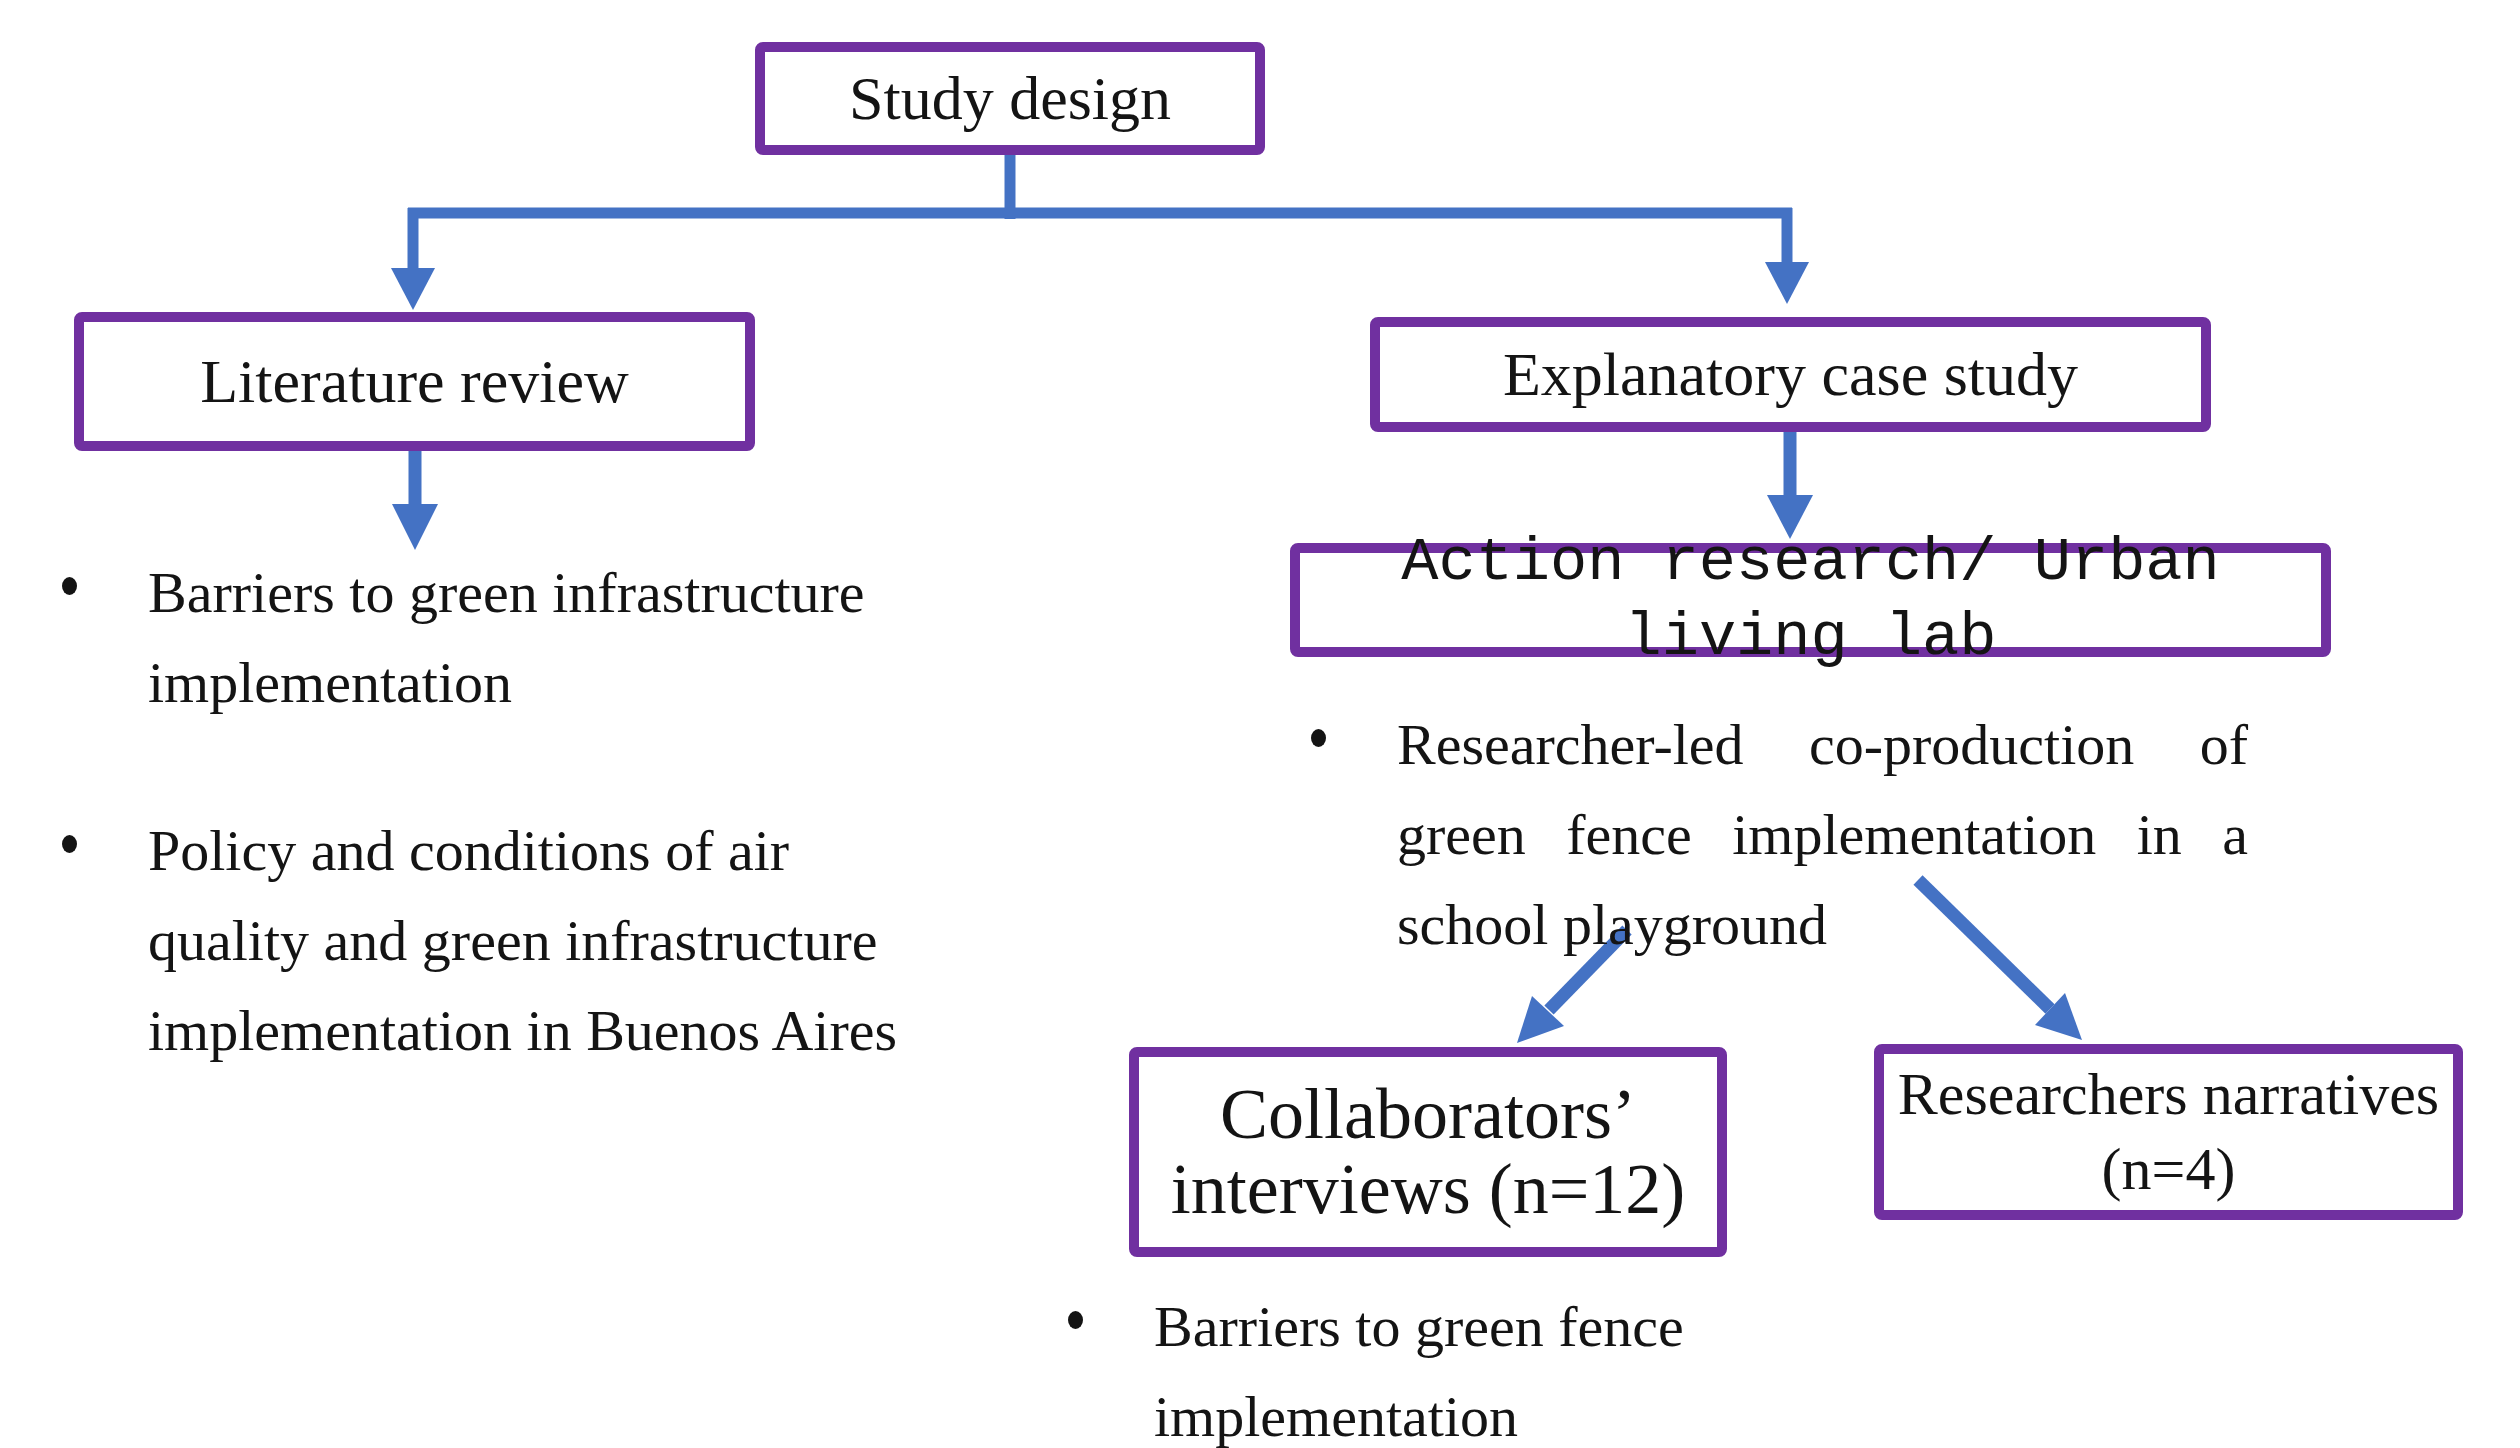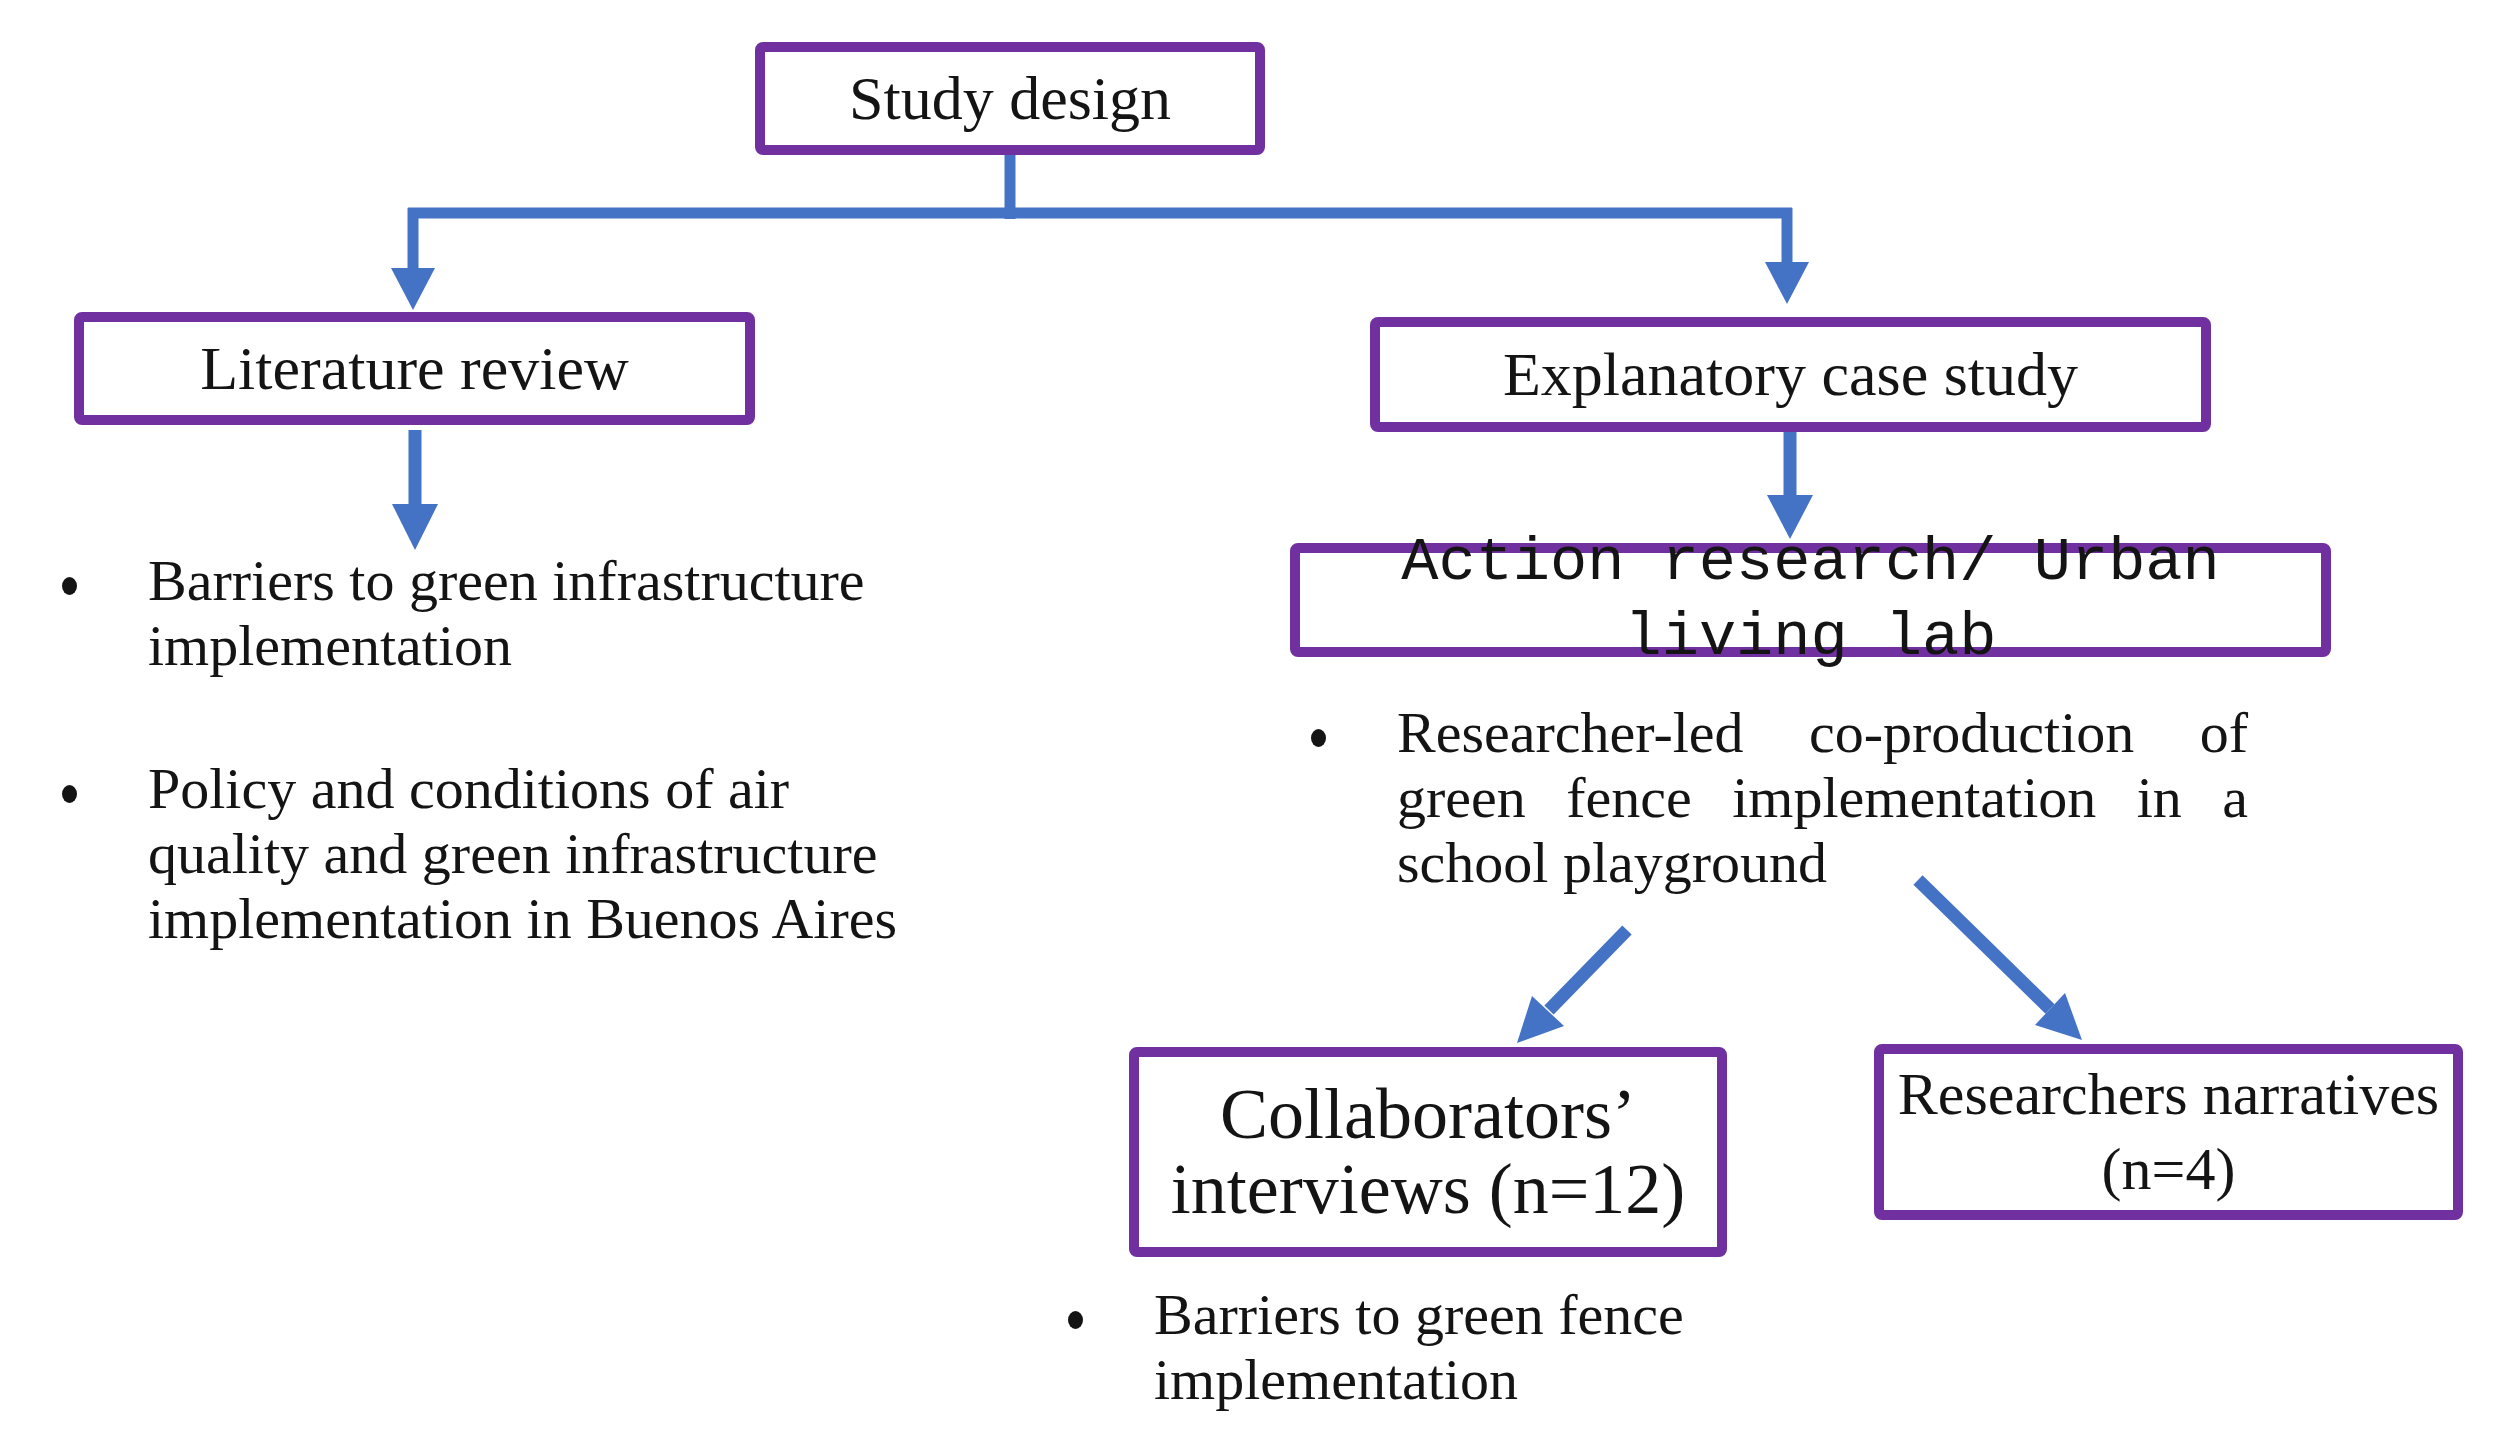--- a/index.html
+++ b/index.html
@@ -15,21 +15,21 @@
     overflow:hidden;
   }
   .connectors{position:absolute;left:0;top:0;width:2520px;height:1448px;}
   .box{
     position:absolute;box-sizing:border-box;background:#fff;
     border:10px solid var(--purple);border-radius:8px;
     display:flex;align-items:center;justify-content:center;text-align:center;
     font-size:62px;line-height:75px;z-index:2;
   }
   .bullets{list-style:none;position:absolute;margin:0;padding:0;
-    font-size:58px;line-height:65px;z-index:2;}
+    font-size:58px;line-height:90px;z-index:2;}
   .bullets li{position:relative;box-sizing:border-box;padding-left:92px;margin:0;}
   .bullets li + li{margin-top:78px;}
   .bullets li::before{
     content:"";position:absolute;left:6px;top:29px;width:15px;height:18px;
     border-radius:50%;background:var(--text);
   }
   .justify{text-align:justify;}
 </style>
 </head>
 <body>
@@ -69,21 +69,21 @@
     <g>
       <line x1="1918" y1="880" x2="2050" y2="1009" stroke="var(--arrow)" stroke-width="13"></line>
       <polygon points="2082,1040 2035,1025 2065,993" fill="var(--arrow)"></polygon>
     </g>
   </svg>
 
   <div class="box" style="left:755px;top:42px;width:510px;height:113px;align-items:center;">
     <span>Study design</span>
   </div>
 
-  <div class="box" style="left:74px;top:312px;width:681px;height:113px;">
+  <div class="box" style="left:74px;top:312px;width:681px;height:139px;">
     <span>Literature review</span>
   </div>
 
   <div class="box" style="left:1370px;top:317px;width:841px;height:115px;">
     <span>Explanatory case study</span>
   </div>
 
   <div class="box" style="left:1290px;top:543px;width:1041px;height:114px;font-family:Liberation Mono, monospace;">
     <span>Action research/ Urban living lab</span>
   </div>

